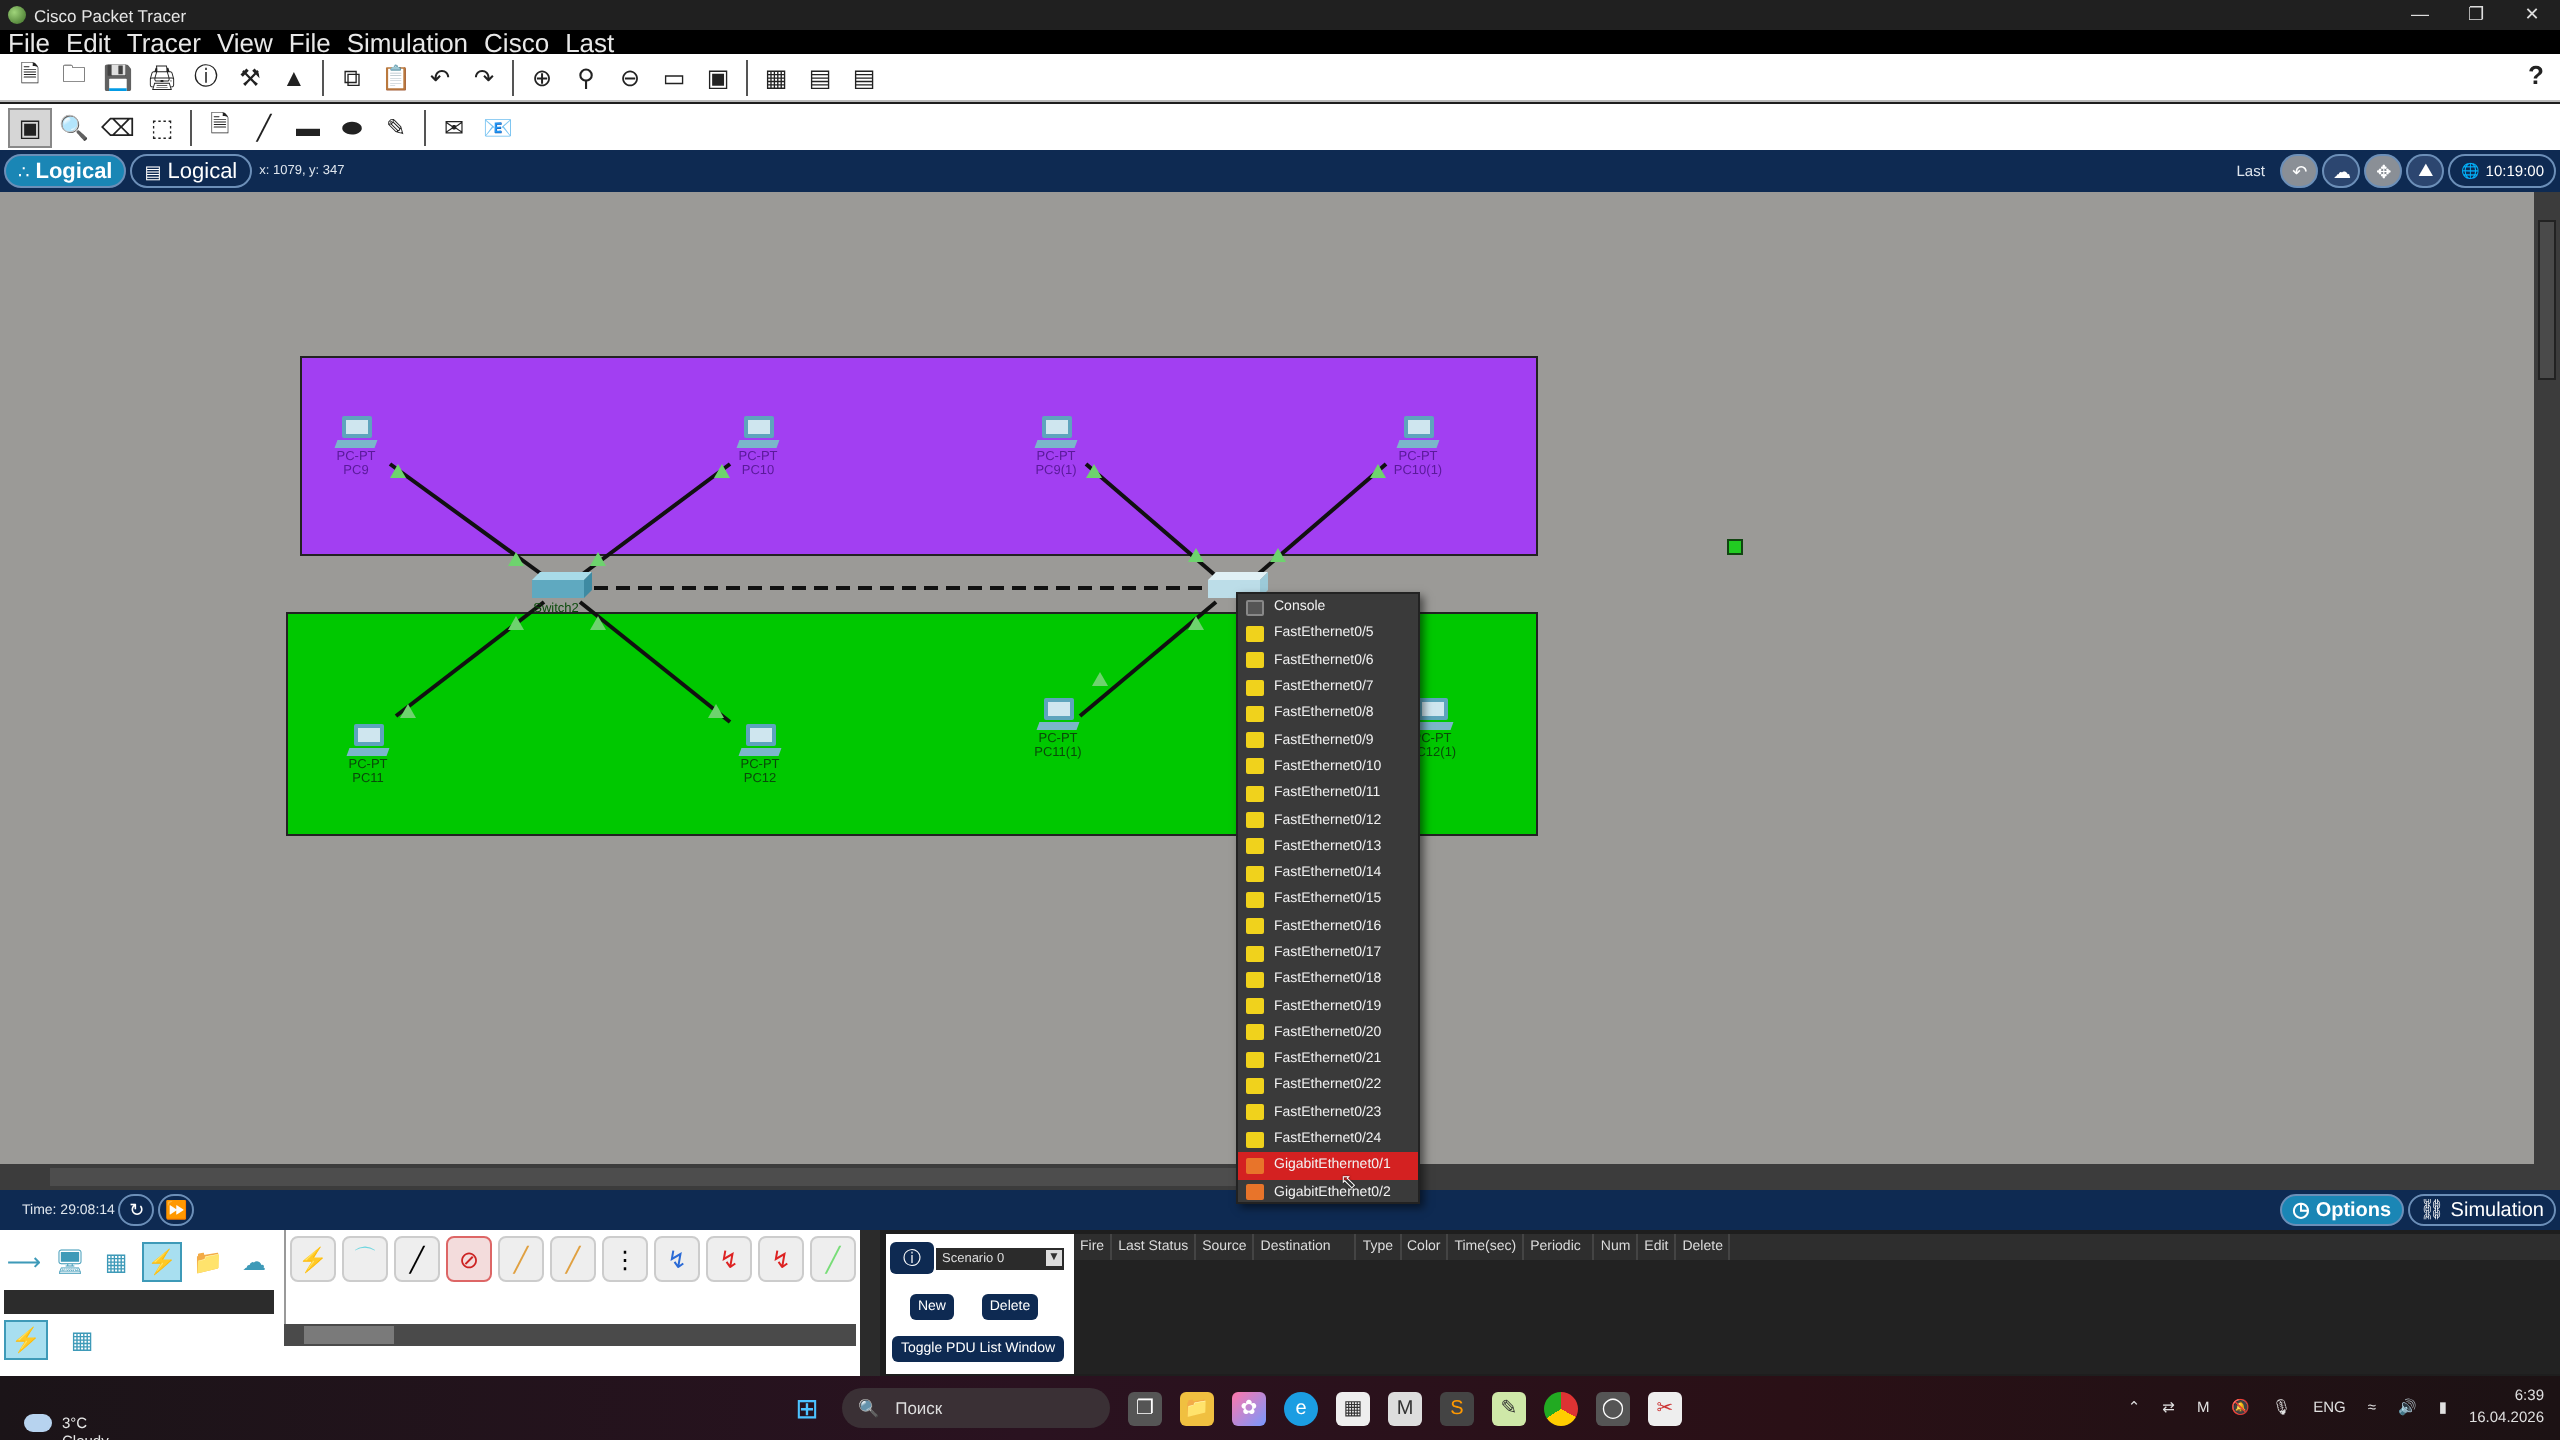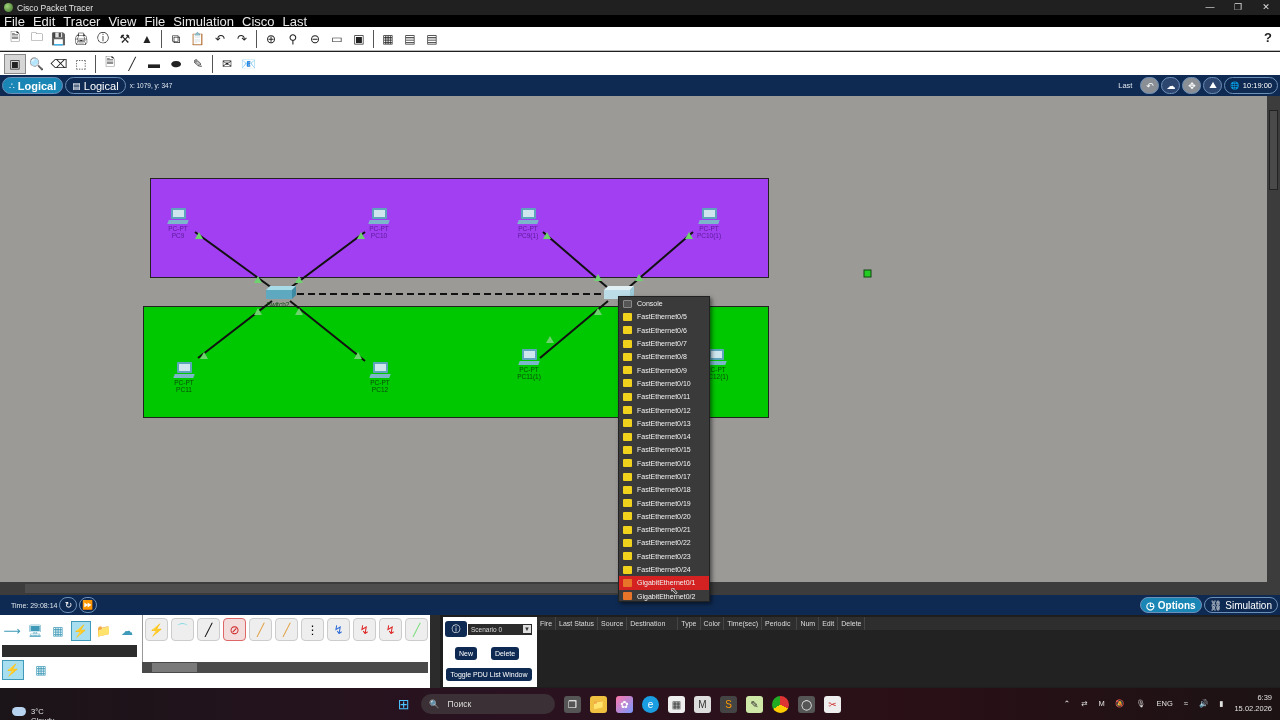--- a/index.html
+++ b/index.html
@@ -505,16 +505,16 @@
     <span>⇄</span>
     <span>M</span>
     <span>🔕</span>
     <span>🎙</span>
     <span>ENG</span>
     <span>≈</span>
     <span>🔊</span>
     <span>▮</span>
     <div class="clock">
       <div>6:39</div>
-      <div>15.02.2026</div>
+      <div>16.04.2026</div>
     </div>
   </div>
 </div>
 
 </body></html>

